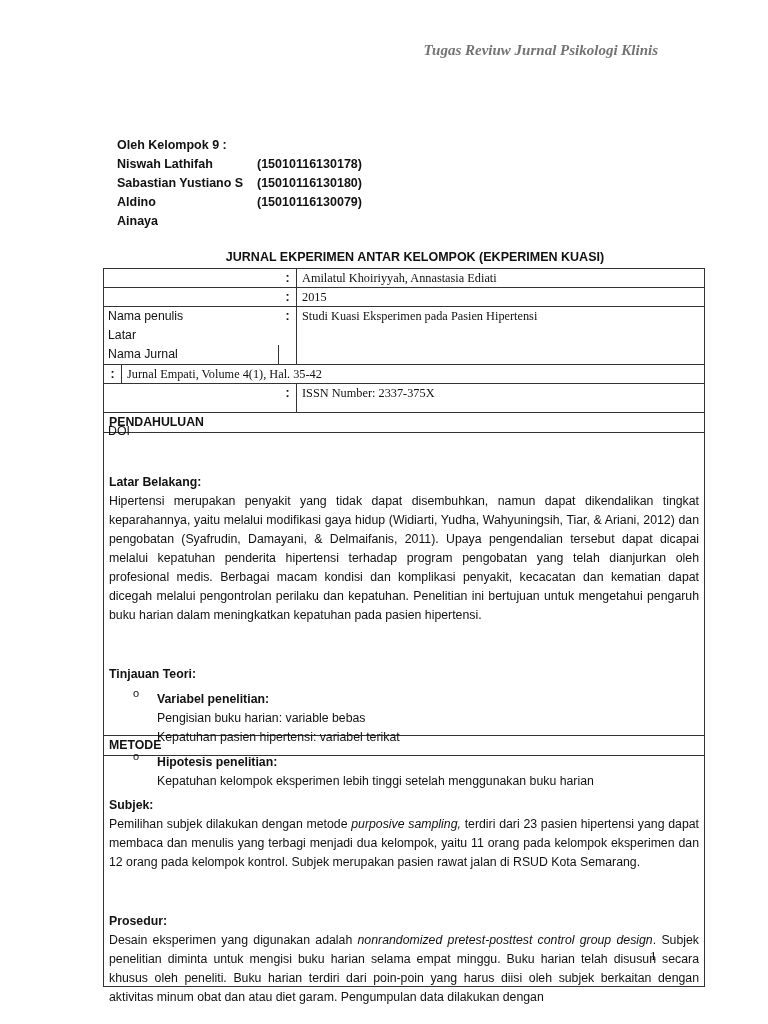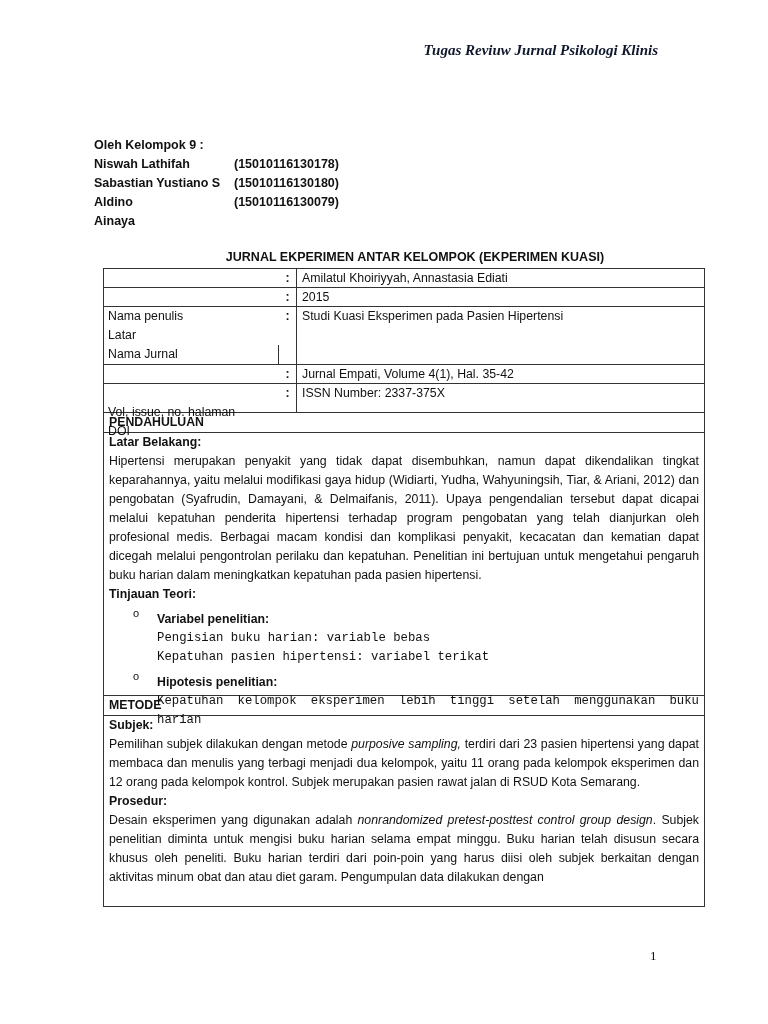--- a/index.html
+++ b/index.html
@@ -1,37 +1,37 @@
 <!DOCTYPE html>
 <html><head>
 <meta charset="utf-8">
 <style>
   html, body { margin:0; padding:0; background:#ffffff; }
   body { width:768px; height:1024px; position:relative; overflow:hidden;
          font-family:"Liberation Sans", sans-serif; color:#111; }
   .header-title { position:absolute; top:42px; right:110px;
          font-family:"Liberation Serif", serif; font-style:italic; font-weight:bold;
-         font-size:15px; color:#0f172a;text-align:right; }
-  .group { position:absolute; left:94px; top:136px; font-size:12.5px; font-weight:bold; line-height:19px; }
+         font-size:15px; color:#737373;text-align:right; }
+  .group { position:absolute; left:117px; top:136px; font-size:12.5px; font-weight:bold; line-height:19px; }
   .group .row { display:flex; height:19px; }
   .group .name { width:140px; }
   .doc-title { position:absolute; top:250px; left:114px; width:602px; text-align:center;
          font-size:12.5px; font-weight:bold; }
   .table { position:absolute; left:103px; top:268px; width:600px; border:1.5px solid #333; border-bottom:1.5px solid #333; }
   .meta-row { display:flex; border-bottom:1.5px solid #333; font-size:12.3px; line-height:18.5px; }
   .meta-row .lbl { width:166px; padding:0 4px; border-right:1.5px solid #333;margin-top:38px; }
   .meta-row .colon { width:17px; text-align:center; border-right:1.5px solid #333; font-weight:bold; }
-  .meta-row .val { flex:1; padding:0 5px; text-align:justify; }
+  .meta-row .val { flex:1; padding:0 5px; text-align:justify;font-family:Liberation Serif, serif; }
   .section-head { border-bottom:1.5px solid #333; font-size:12.3px; font-weight:bold; padding:0 5px; line-height:19px; }
   .section-body { padding:0 5px 0 5px; font-size:12.3px; line-height:19px; text-align:justify; }
-  .section-body .sub { font-weight:bold; }
+  .section-body .sub { font-weight:bold;margin-top:40px; }
   .bullet { display:flex; }
   .bullet .dot { width:48px; text-align:right; padding-right:18px; box-sizing:border-box; font-size:11px; }
   .bullet .btxt { font-weight:bold;margin-top:6px; }
-  .indent { padding-left:48px;font-family:Liberation Mono, monospace; }
+  .indent { padding-left:48px; }
   .page-num { position:absolute; top:948px; left:650px; font-family:"Liberation Serif", serif; font-size:13px; }
   i { font-style:italic; font-weight:normal; }
 </style>
 </head>
 <body>
 
 <div class="header-title">Tugas Reviuw Jurnal Psikologi Klinis</div>
 
 <div class="group">
   <div class="row">Oleh Kelompok 9 :</div>
@@ -67,21 +67,20 @@
     <div class="val">2015</div>
   </div>
   <div class="meta-row" style="height:57px">
     <div class="lbl">Nama Jurnal</div>
     <div class="colon">:</div>
     <div class="val">
       <div>Studi Kuasi Eksperimen pada Pasien Hipertensi</div>
     </div>
   </div>
   <div class="meta-row" style="height:18px">
-    <div class="lbl">Vol, issue, no. halaman</div>
     <div class="colon">:</div>
     <div class="val">Jurnal Empati, Volume 4(1), Hal. 35-42</div>
   </div>
   <div class="meta-row" style="height:28px">
     <div class="lbl">DOI</div>
     <div class="colon">:</div>
     <div class="val">ISSN Number: 2337-375X</div>
   </div>
 
   <div class="section-head">PENDAHULUAN</div>

